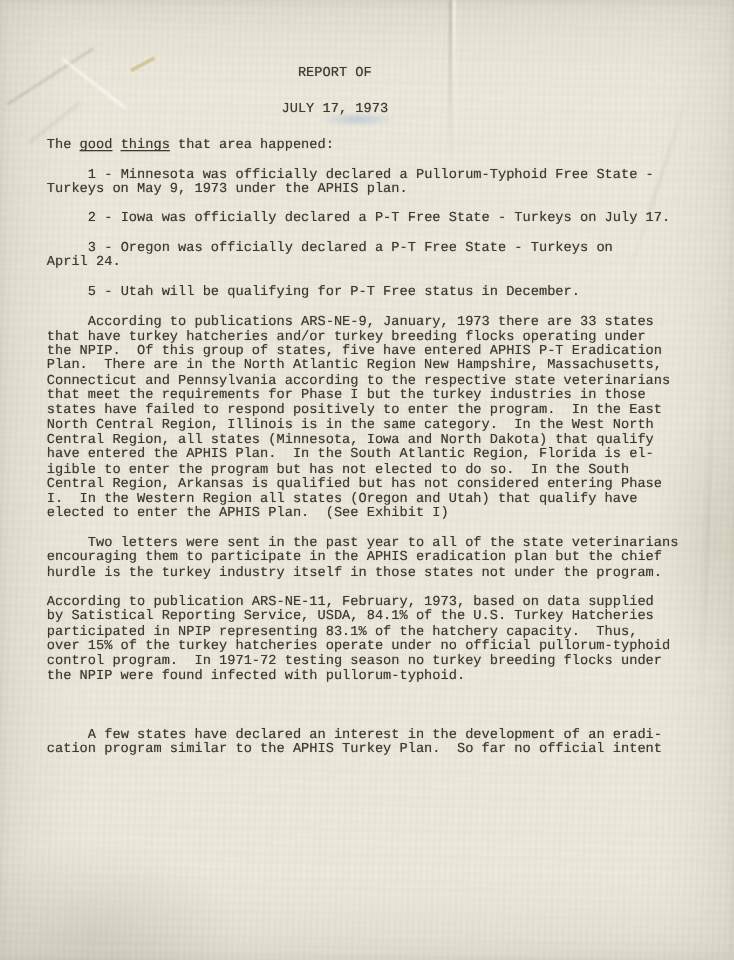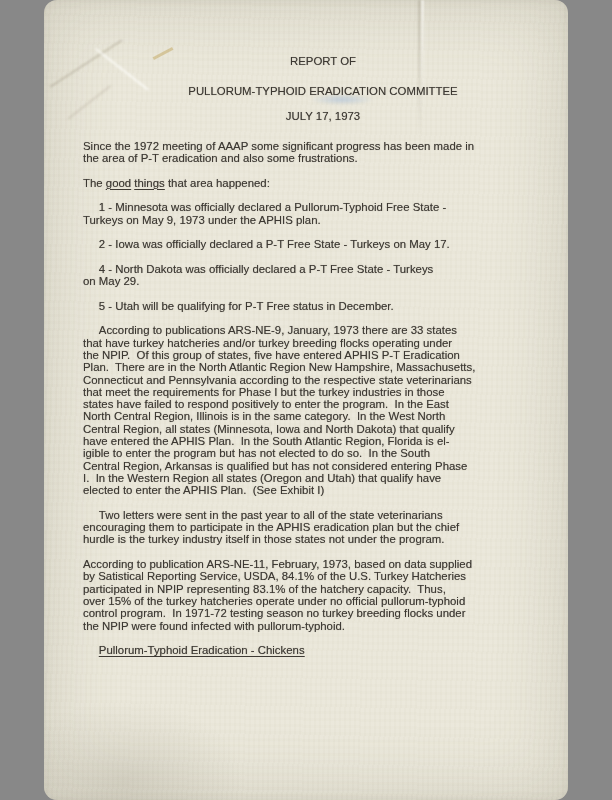--- a/index.html
+++ b/index.html
@@ -2,30 +2,29 @@
 <html><head>
 <meta charset="utf-8">
 <style>
   html, body {
     margin: 0;
     padding: 0;
     background: #888;
   }
   .page {
     position: relative;
-    width: 524px;
+    width: 612px;
     height: 800px;
     margin: 0 auto;
     overflow: hidden;
     background:
       radial-gradient(ellipse 130% 90% at 48% 42%, #f1eee1 0%, #edead c 45%, #ebe8da 60%, #e4e1d3 88%, #dedbcc 100%);
     background-color: #ebe8da;
     box-shadow: inset 0 0 70px rgba(104, 98, 80, 0.22), inset 0 0 10px rgba(104, 98, 80, 0.10);
-    font-family: Liberation Sans, sans-serif;
-    border-radius: 13px;
+    font-family: Liberation Mono, monospace;
   }
   
   .grain {
     position: absolute; inset: 0;
     background:
       repeating-linear-gradient(92deg, rgba(120,110,88,0.022) 0 2px, rgba(255,255,255,0.02) 2px 5px),
       repeating-linear-gradient(1deg, rgba(120,110,88,0.015) 0 3px, rgba(255,255,255,0.015) 3px 7px);
     pointer-events: none;
   }
   .artifact { position: absolute; pointer-events: none; }
@@ -130,34 +129,31 @@
   <div class="artifact crease-tr"></div>
   <div class="artifact crease-right"></div>
   <div class="artifact smudge-blue"></div>
   <div class="artifact shade-bottom-left"></div>
   <div class="artifact shade-mid-right"></div>
 
   <div class="doc">
 
     <div class="titles">
       <div class="t1">REPORT OF</div>
-      <div class="t2">PULLORUM-TYPHOID ERADICATION COMMITTEE</div>
       <div class="t3">JULY 17, 1973</div>
     </div>
 
-    <div class="blk">Since the 1972 meeting of AAAP some significant progress has been made in
-the area of P-T eradication and also some frustrations.</div>
 
     <div class="blk"><span>The </span><span class="u">good</span><span> </span><span class="u">things</span><span> that area happened:</span></div>
 
     <div class="blk">     1 - Minnesota was officially declared a Pullorum-Typhoid Free State -
 Turkeys on May 9, 1973 under the APHIS plan.</div>
-    <div class="blk">     2 - Iowa was officially declared a P-T Free State - Turkeys on May 17.</div>
-    <div class="blk">     4 - North Dakota was officially declared a P-T Free State - Turkeys
-on May 29.</div>
+    <div class="blk">     2 - Iowa was officially declared a P-T Free State - Turkeys on July 17.</div>
+    <div class="blk">     3 - Oregon was officially declared a P-T Free State - Turkeys on
+April 24.</div>
     <div class="blk">     5 - Utah will be qualifying for P-T Free status in December.</div>
 
 
     <div class="blk">     According to publications ARS-NE-9, January, 1973 there are 33 states
 that have turkey hatcheries and/or turkey breeding flocks operating under
 the NPIP.  Of this group of states, five have entered APHIS P-T Eradication
 Plan.  There are in the North Atlantic Region New Hampshire, Massachusetts,
 Connecticut and Pennsylvania according to the respective state veterinarians
 that meet the requirements for Phase I but the turkey industries in those
 states have failed to respond positively to enter the program.  In the East
@@ -173,17 +169,19 @@
 encouraging them to participate in the APHIS eradication plan but the chief
 hurdle is the turkey industry itself in those states not under the program.</div>
 
     <div class="blk">According to publication ARS-NE-11, February, 1973, based on data supplied
 by Satistical Reporting Service, USDA, 84.1% of the U.S. Turkey Hatcheries
 participated in NPIP representing 83.1% of the hatchery capacity.  Thus,
 over 15% of the turkey hatcheries operate under no official pullorum-typhoid
 control program.  In 1971-72 testing season no turkey breeding flocks under
 the NPIP were found infected with pullorum-typhoid.</div>
 
-    <div class="blk"><span>     </span><span class="u">Pullorum-Typhoid Eradication - Chickens</span></div>
+    <div class="blk"><span>     </span></div>
 
+    <div class="blk">     A few states have declared an interest in the development of an eradi-
+cation program similar to the APHIS Turkey Plan.  So far no official intent</div>
 
   </div>
 </div>
 
 </body></html>

